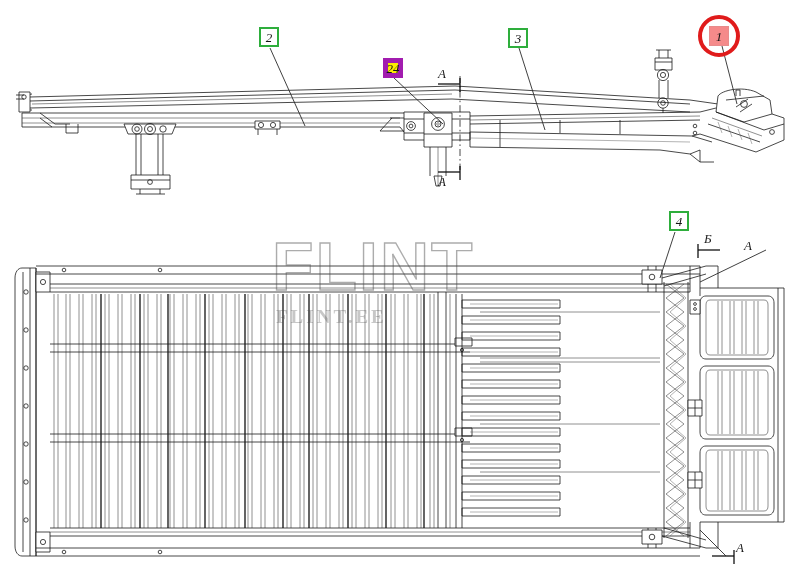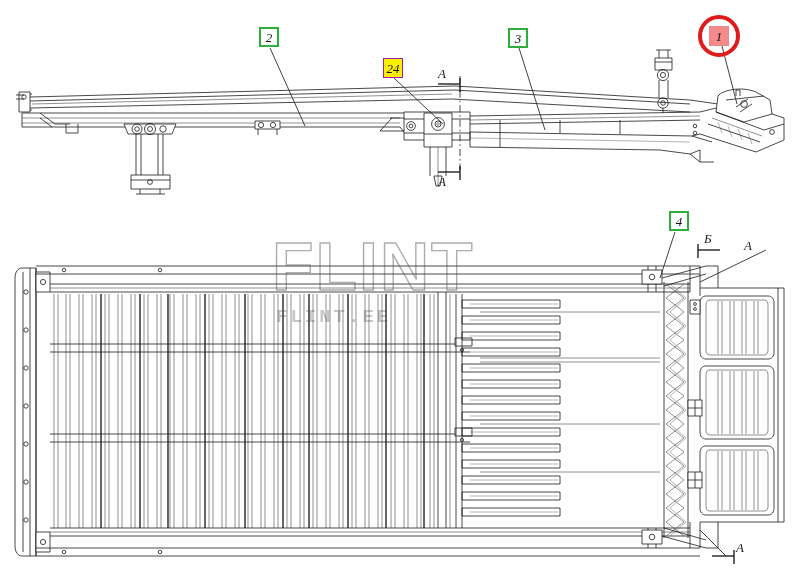--- a/index.html
+++ b/index.html
@@ -37,21 +37,21 @@
     font-style: italic;
     line-height: 1;
     color: #141414;
     z-index: 40;
   }
   .callout.green {
     border: 2px solid #2eae3c;
     background: #ffffff;
   }
   .callout.yellow {
-    border: 1px solid #a21caf;
+    border: 5px solid #a21caf;
     background: #fbee00;
   }
   .callout.red {
     border: 1px solid #e88b8b;
     background: #f58a8a;
   }
   .ring {
     position: absolute;
     box-sizing: border-box;
     border: 4px solid #e01b1b;
@@ -72,21 +72,21 @@
   
   .wm-big {
     position: absolute;
     z-index: 20;
     pointer-events: none;
   }
   .wm-small {
     position: absolute;
     z-index: 21;
     pointer-events: none;
-    font-family: Liberation Mono, monospace;
+    font-family: Liberation Serif, serif;
     font-size: 19px;
     letter-spacing: 3px;
     font-weight: bold;
     color: rgba(70,70,70,0.30);
     -webkit-text-stroke: 0px;
   }
 </style>
 </head>
 <body>
 

